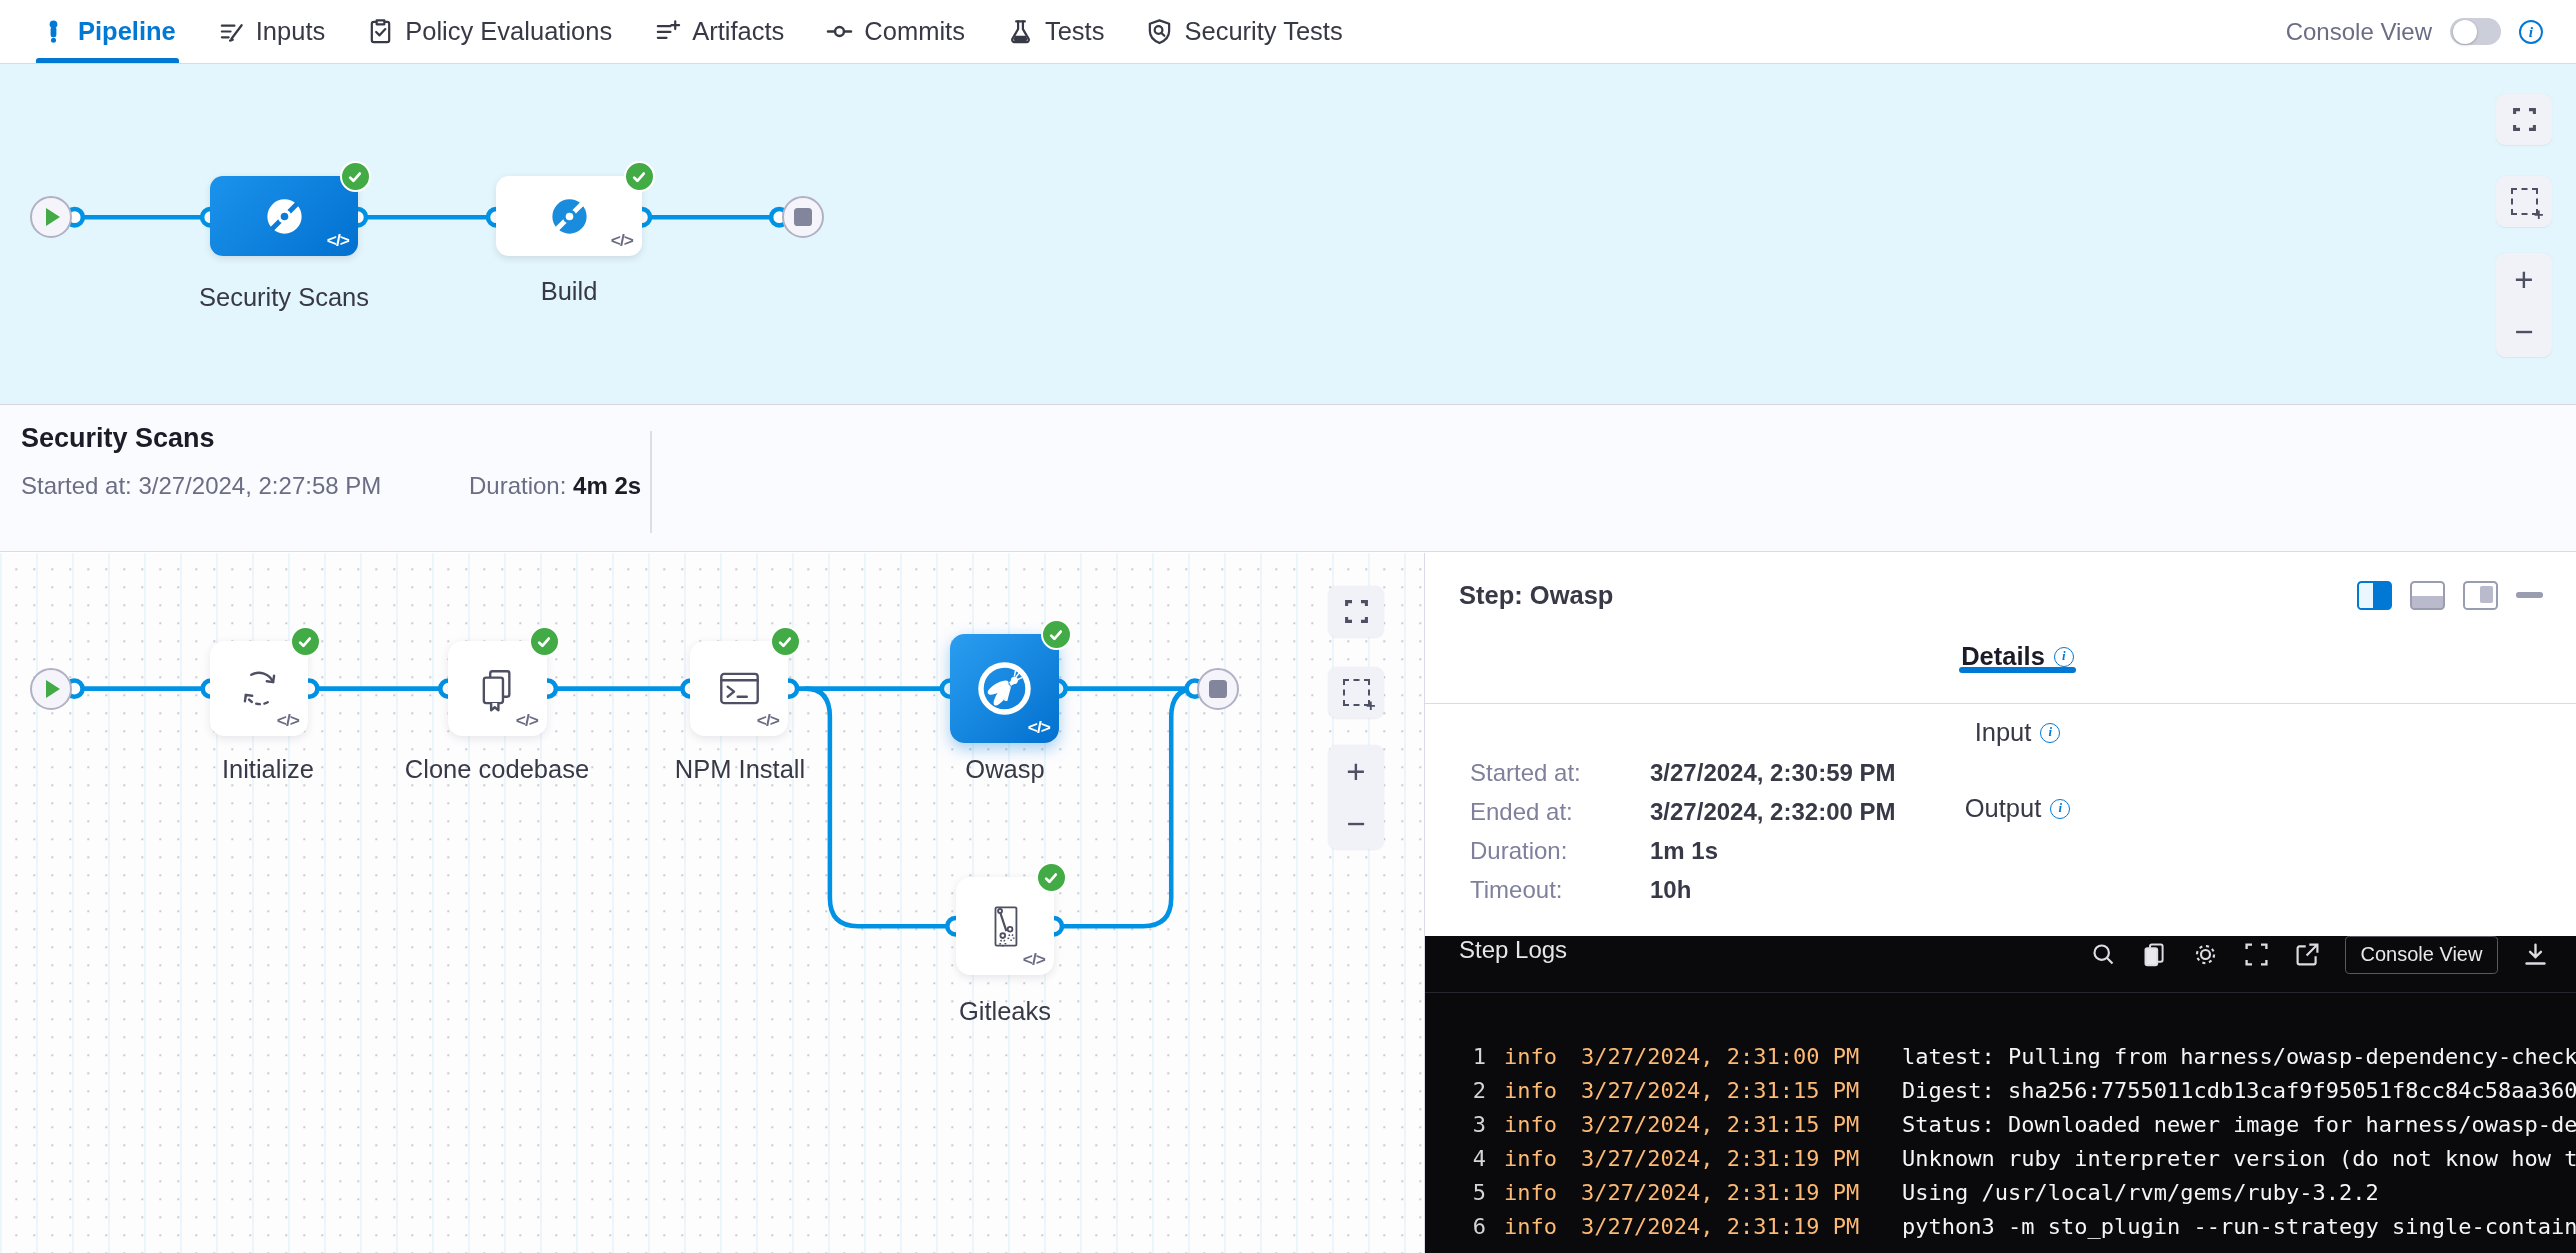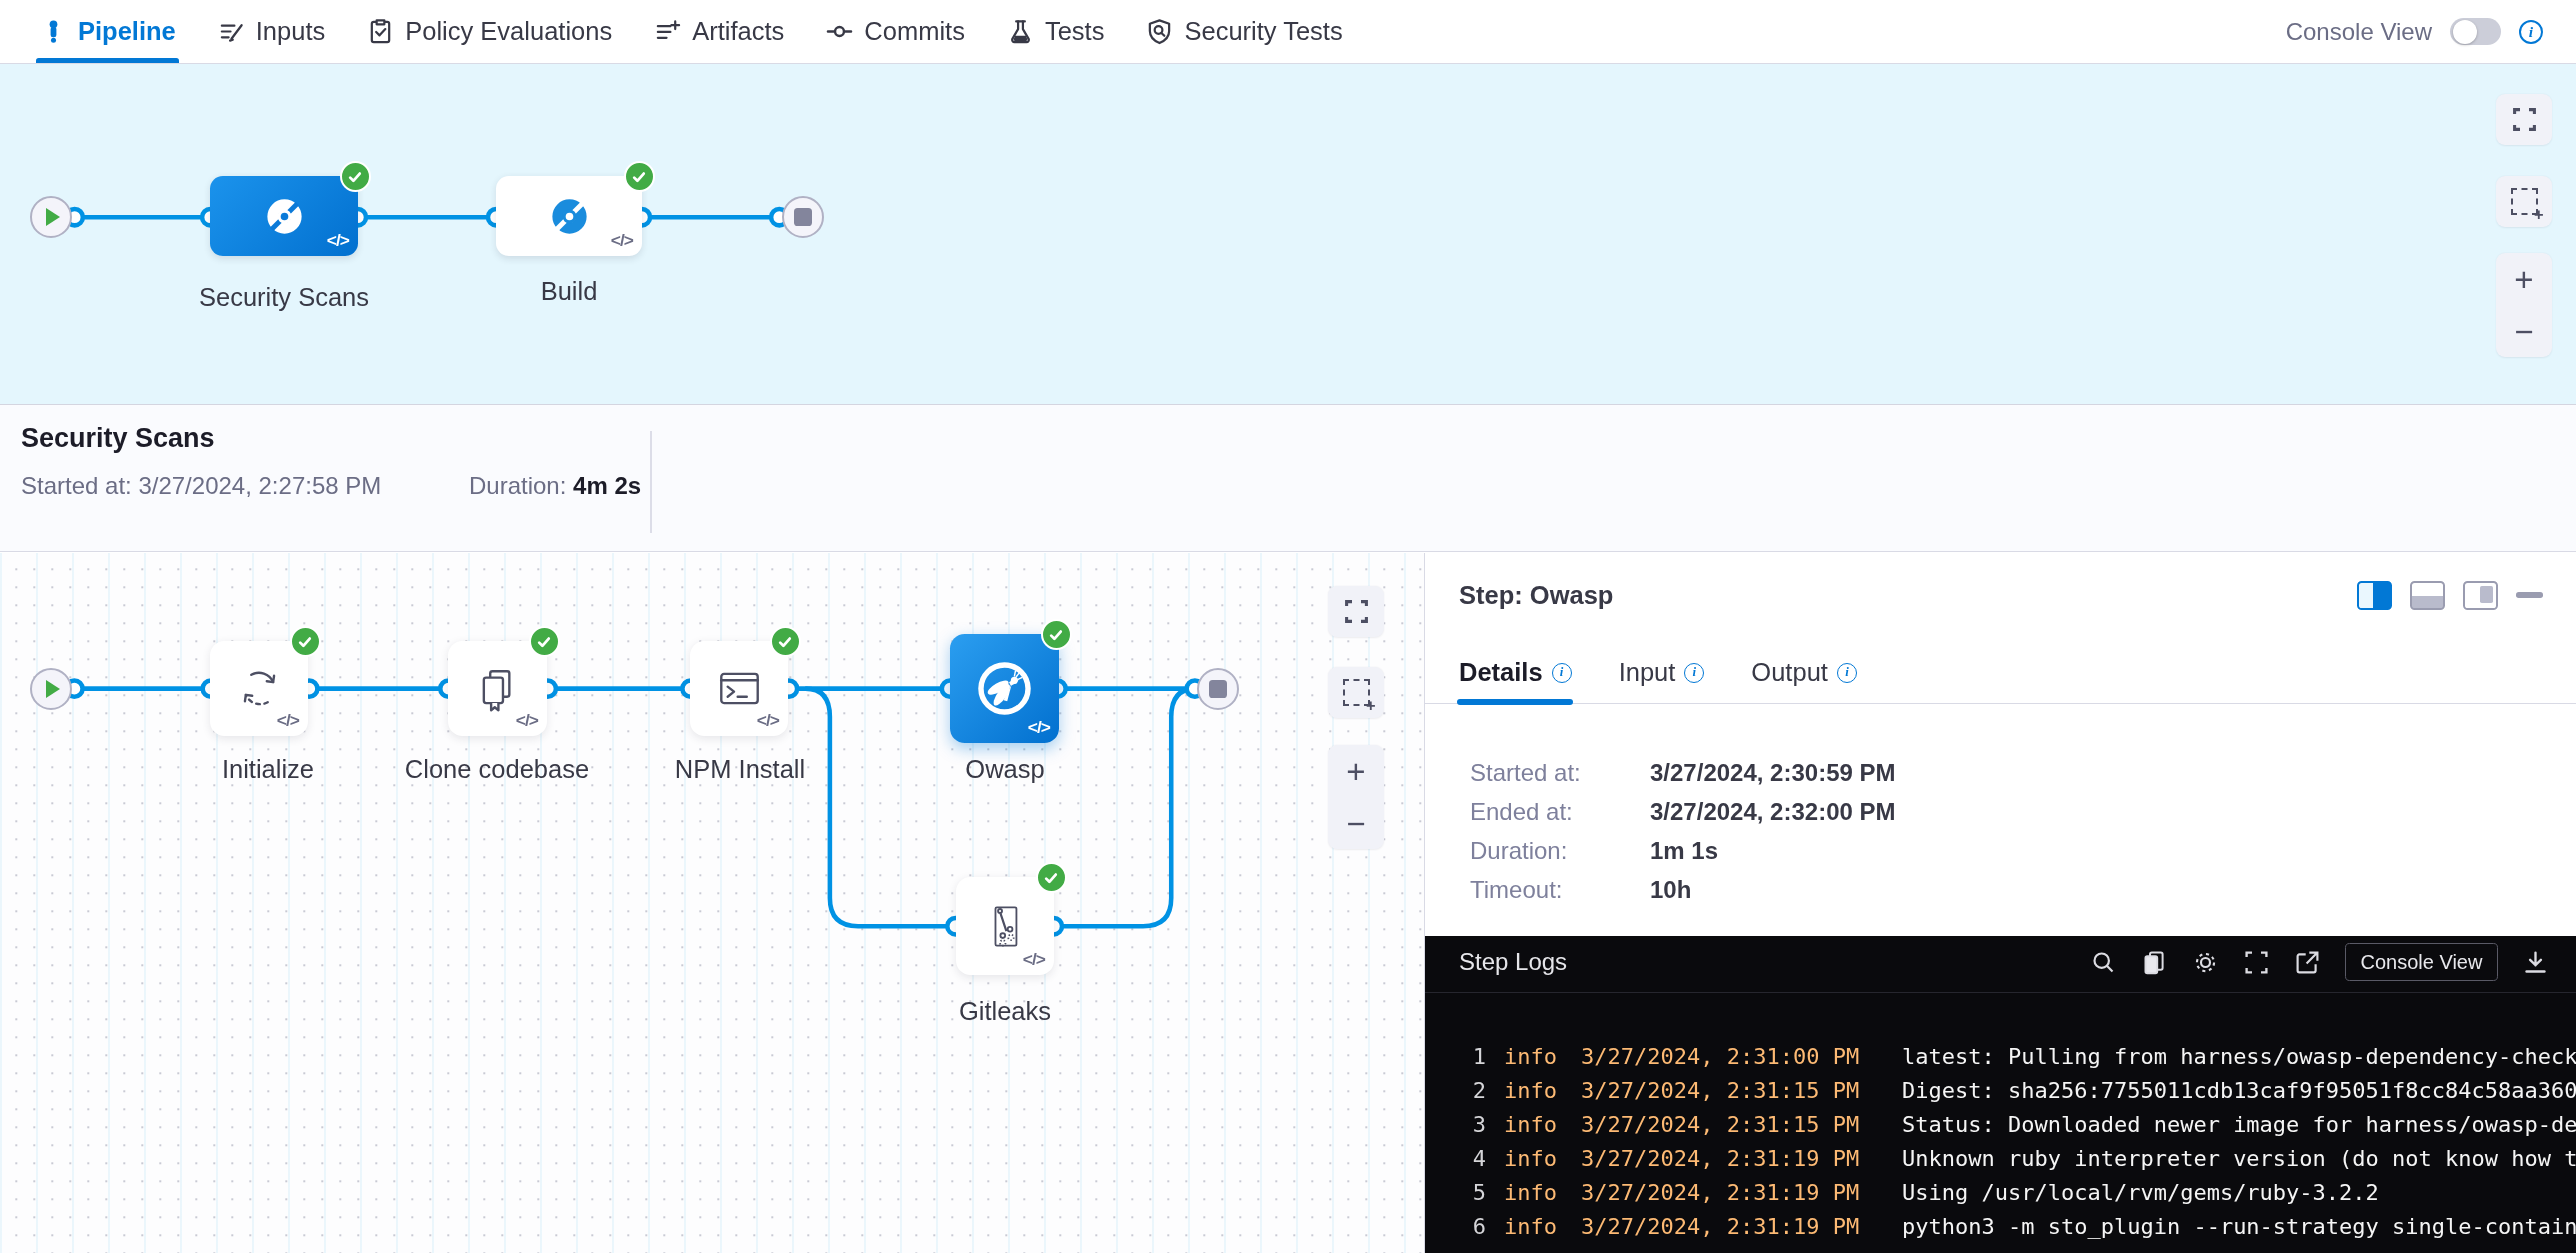--- a/index.html
+++ b/index.html
@@ -84,33 +84,33 @@
   .panel-head h3 { font-size:25.5px; font-weight:600; color:#383946; }
   .layout-btns { display:flex; align-items:center; gap:18px; }
   .lay-btn { width:35px; height:29px; border-radius:4.6px; cursor:pointer; }
   .lay-split { border:2.7px solid #0278d5; background:linear-gradient(to right,#eaf7fe 46%, #0278d5 46%); }
   .lay-bottom { border:2.7px solid #9a9cb0; background:linear-gradient(to bottom,#fff 52%, #b9bbcc 52%); }
   .lay-float { border:2.7px solid #9a9cb0; background:#fff; position:relative; }
   .lay-float::after { content:""; position:absolute; right:2.7px; top:3.6px; width:13.7px; height:17.3px; background:#b9bbcc; border-radius:1.8px; }
   .lay-dash { width:27px; height:5.5px; border-radius:2.7px; background:#9a9cb0; cursor:pointer; }
 
   .tabs { position:absolute; left:0; top:89px; right:0; height:62px; display:flex; align-items:center; gap:47px;
-          padding-left:34px; border-bottom:1.8px solid #d9dae5; }
+          padding-left:34px; border-bottom:1.8px solid #d9dae5;flex-direction:column; }
   .tab { position:relative; height:100%; display:flex; align-items:center; gap:9px; font-size:25.5px; color:#383946;
          font-weight:500; cursor:pointer; }
   .tab.active { font-weight:700; color:#1c1c28; }
   .tab.active::after { content:""; position:absolute; left:-1.8px; right:-1.8px; bottom:-1.8px; height:5.5px; background:#0278d5; border-radius:3.6px; }
 
   .details { position:absolute; left:0; top:153px; right:0; padding:47px 0 0 45px; }
   .detail-row { display:flex; height:39px; align-items:center; }
   .detail-label { width:180px; font-size:24px; font-weight:500; color:#7e809c; }
   .detail-value { font-size:24px; font-weight:700; color:#383946; }
 
   .logs { position:absolute; left:0; top:383px; right:0; bottom:0; background:#0a0a0d; }
-  .logs-bar { height:57px; background:#0a0a0d; border-bottom:1.8px solid #26262e; display:flex; align-items:center;
+  .logs-bar { height:57px; background:#0a0a0d; border-bottom:1.8px solid #26262e; display:flex; align-items:flex-start;
               justify-content:space-between; padding:0 27px 4px 34px; }
   .logs-bar .logs-title { font-size:24px; color:#e6e6ea; }
   .log-actions { display:flex; align-items:center; gap:24px; }
   .icon-btn { background:none; border:none; cursor:pointer; display:flex; align-items:center; color:#dcdce2; }
   .icon-btn svg { width:27px; height:27px; }
   .cv-btn { background:none; border:1.8px solid #5a5a66; border-radius:4.6px; color:#e8e8ec; font-size:20px;
             padding:6.4px 14.6px; cursor:pointer; font-family:"Liberation Sans", sans-serif; }
   .console { padding:51px 0 0 34px; font-family:"DejaVu Sans Mono", monospace; font-size:22px; color:#e8e8ea; }
   .log-line { display:grid; grid-template-columns:27px 59px 303px 1fr; column-gap:18px; height:34px;
               white-space:nowrap; overflow:hidden; }

